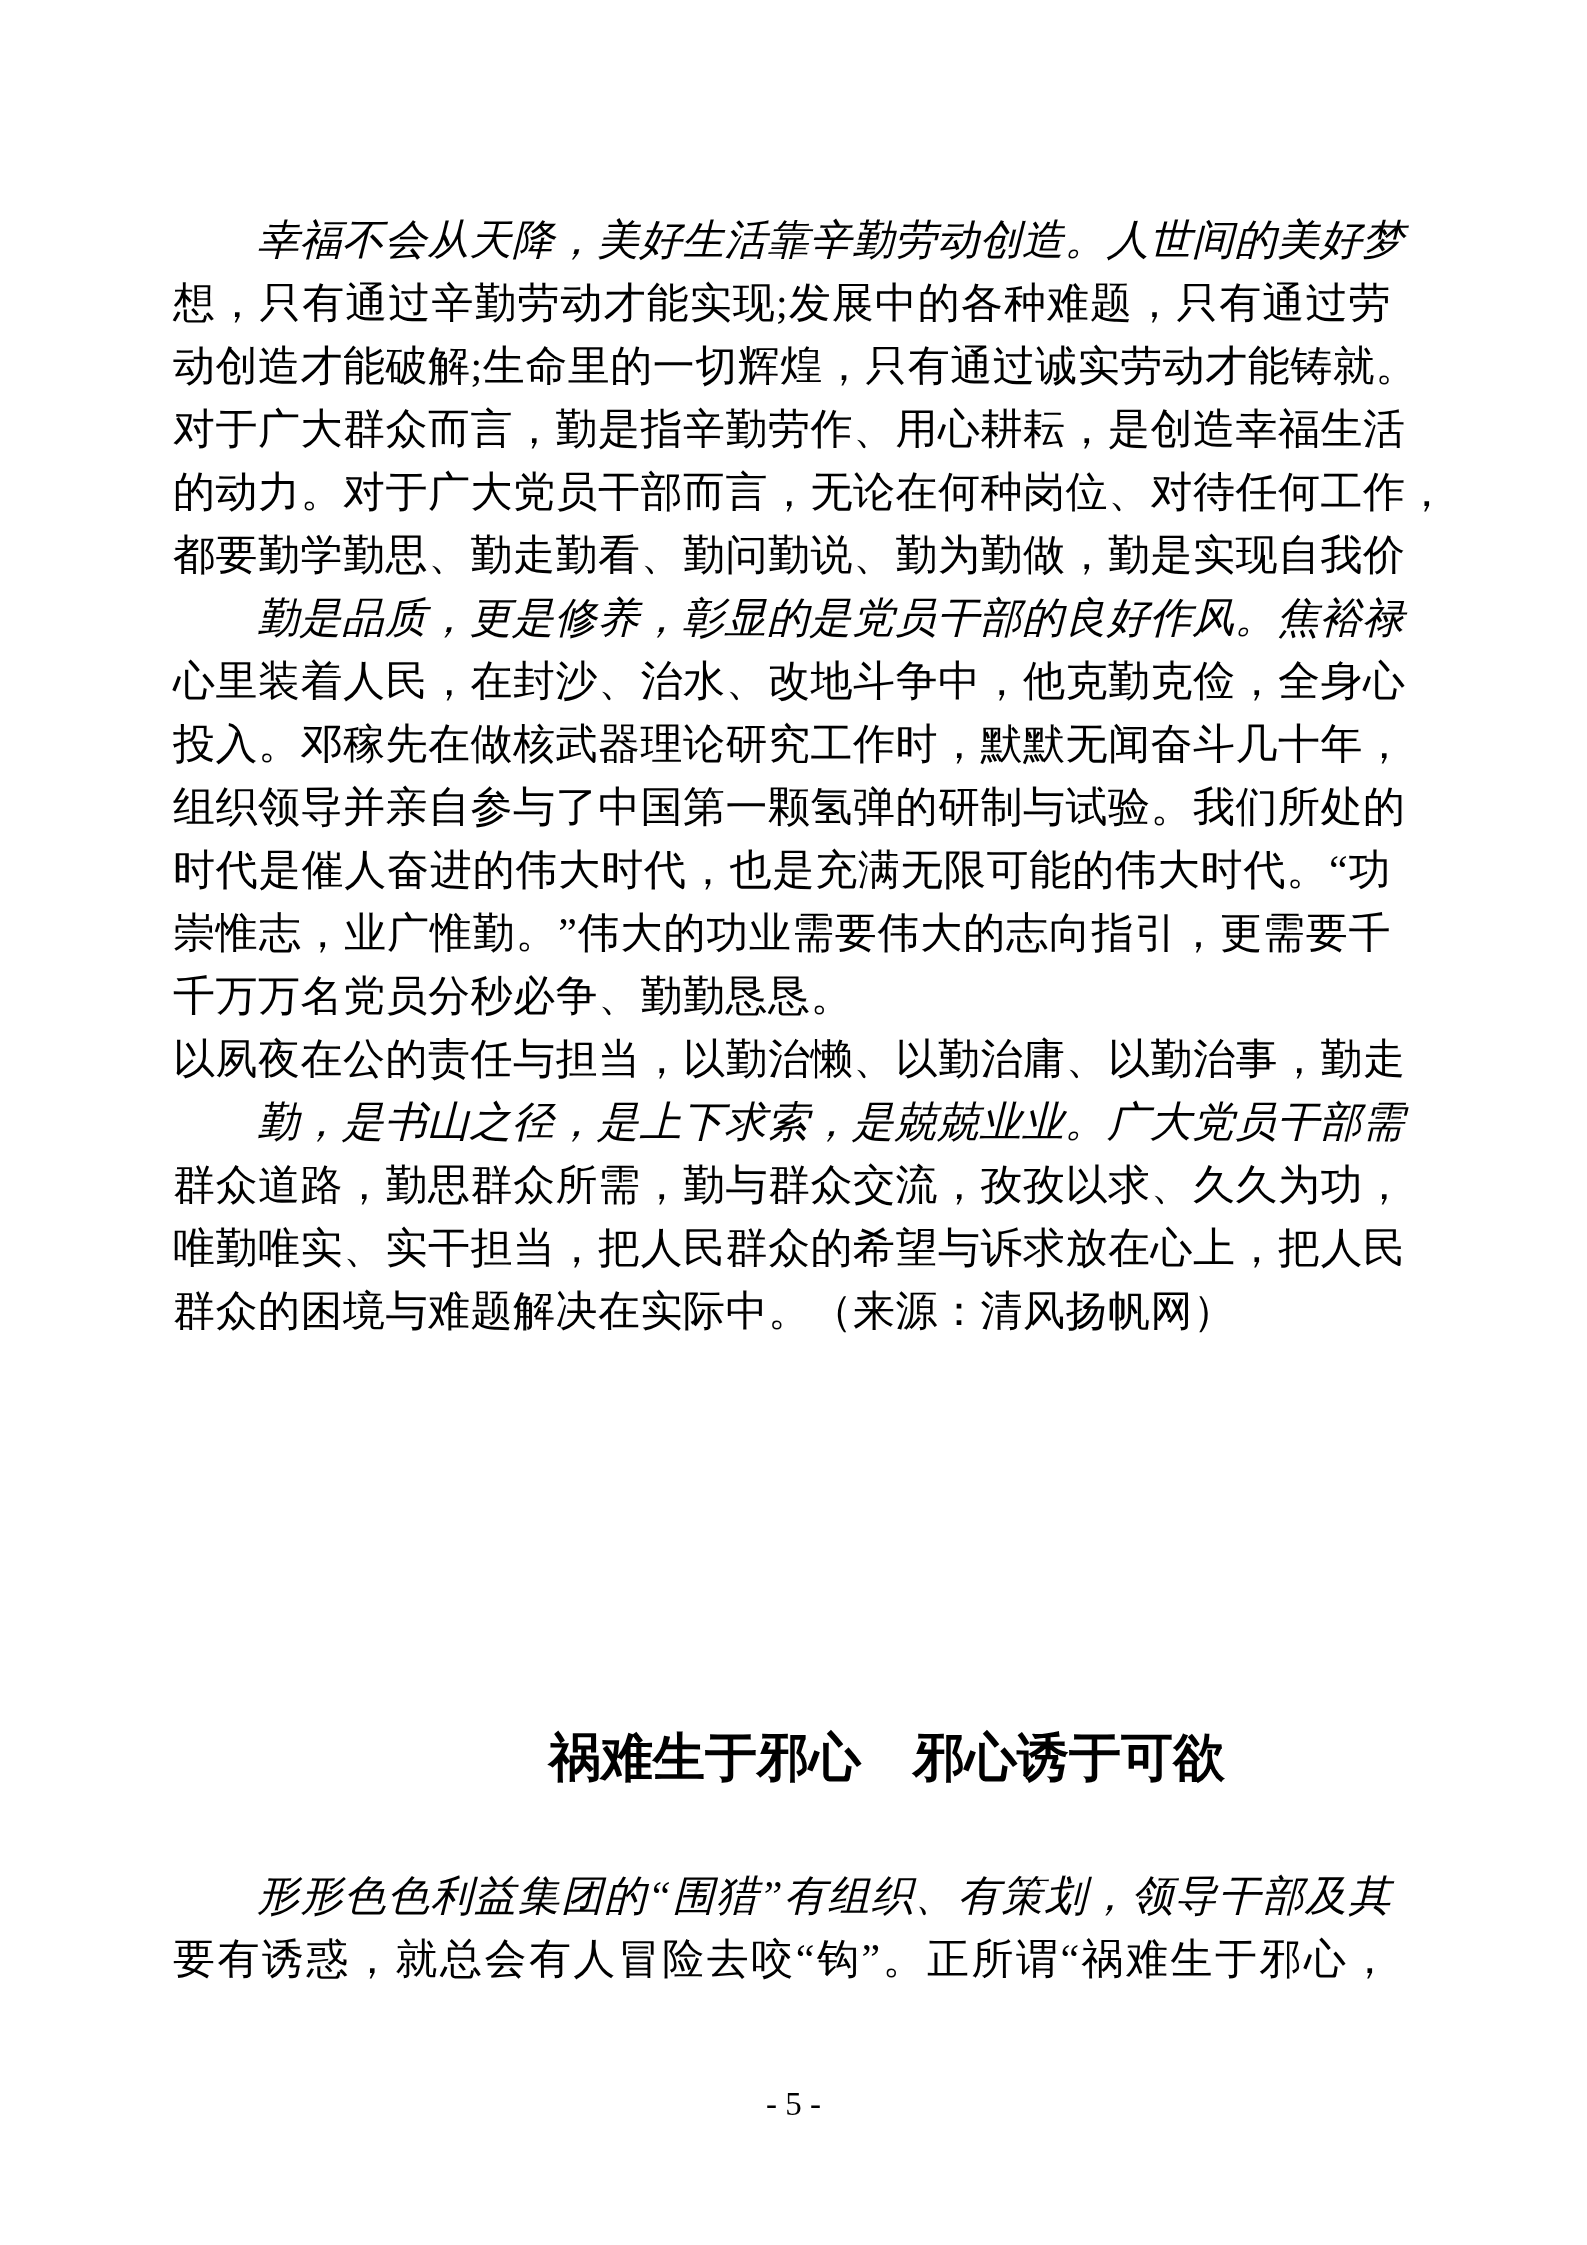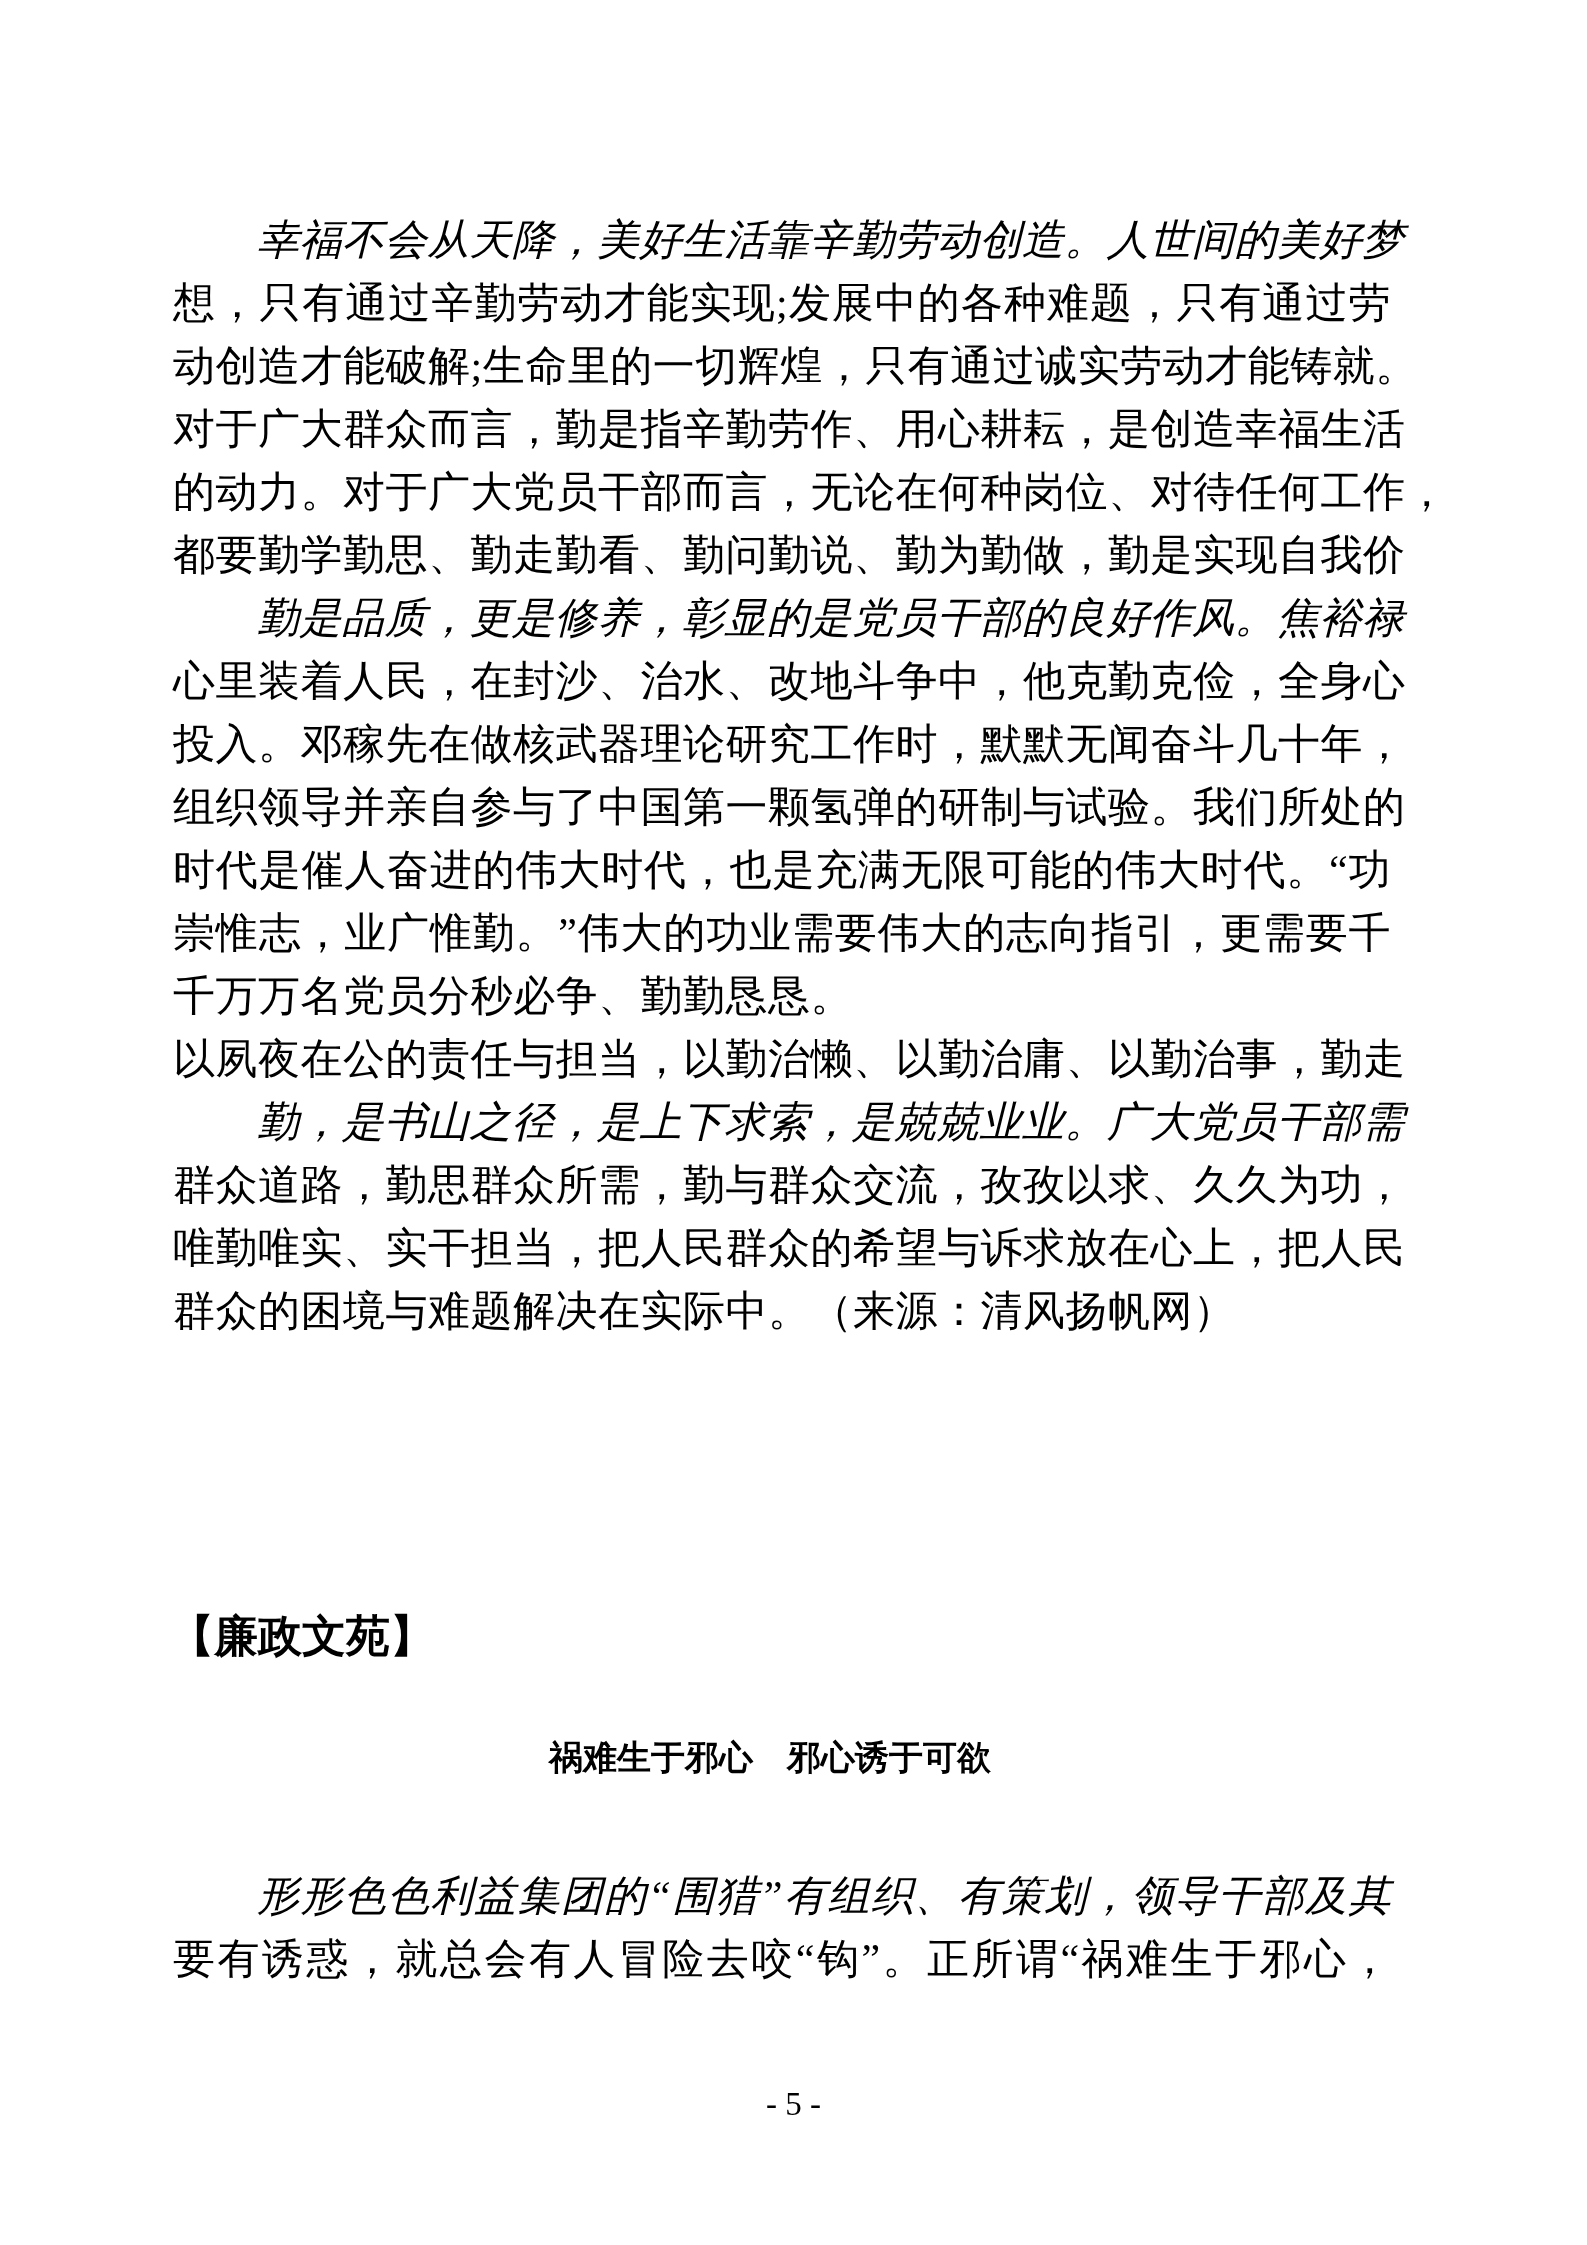--- a/index.html
+++ b/index.html
@@ -39,21 +39,21 @@
     position:absolute;
     left:170px; top:1606px;
     font-size:44px;
     font-weight:bold;
     line-height:62px;
     white-space:nowrap;
   }
   .article-title {
     position:absolute;
     left:549px; top:1725px;
-    font-size:34px;
+    font-size:52px;
     font-weight:bold;
     line-height:66px;
     white-space:nowrap;
   }
   .page-number {
     position:absolute;
     left:0; top:2083px;
     width:1587px;
     text-align:center;
     font-size:33px;
@@ -81,21 +81,20 @@
     <div class="line">崇惟志，业广惟勤。”伟大的功业需要伟大的志向指引，更需要千</div>
     <div class="line loose">千万万名党员分秒必争、勤勤恳恳。</div>
 
     <div class="line">以夙夜在公的责任与担当，以勤治懒、以勤治庸、以勤治事，勤走</div>
     <div class="line first">勤，是书山之径，是上下求索，是兢兢业业。广大党员干部需</div>
     <div class="line">群众道路，勤思群众所需，勤与群众交流，孜孜以求、久久为功，</div>
     <div class="line">唯勤唯实、实干担当，把人民群众的希望与诉求放在心上，把人民</div>
     <div class="line loose">群众的困境与难题解决在实际中。（来源：清风扬帆网）</div>
   </div>
 
-  <div class="section-header">【廉政文苑】</div>
 
   <div class="article-title">祸难生于邪心　邪心诱于可欲</div>
 
   <div class="textblock" style="top:1865px;">
     <div class="line first">形形色色利益集团的“围猎”有组织、有策划，领导干部及其</div>
     <div class="line">要有诱惑，就总会有人冒险去咬“钩”。正所谓“祸难生于邪心，</div>
   </div>
 
   <div class="page-number">- 5 -</div>
 

